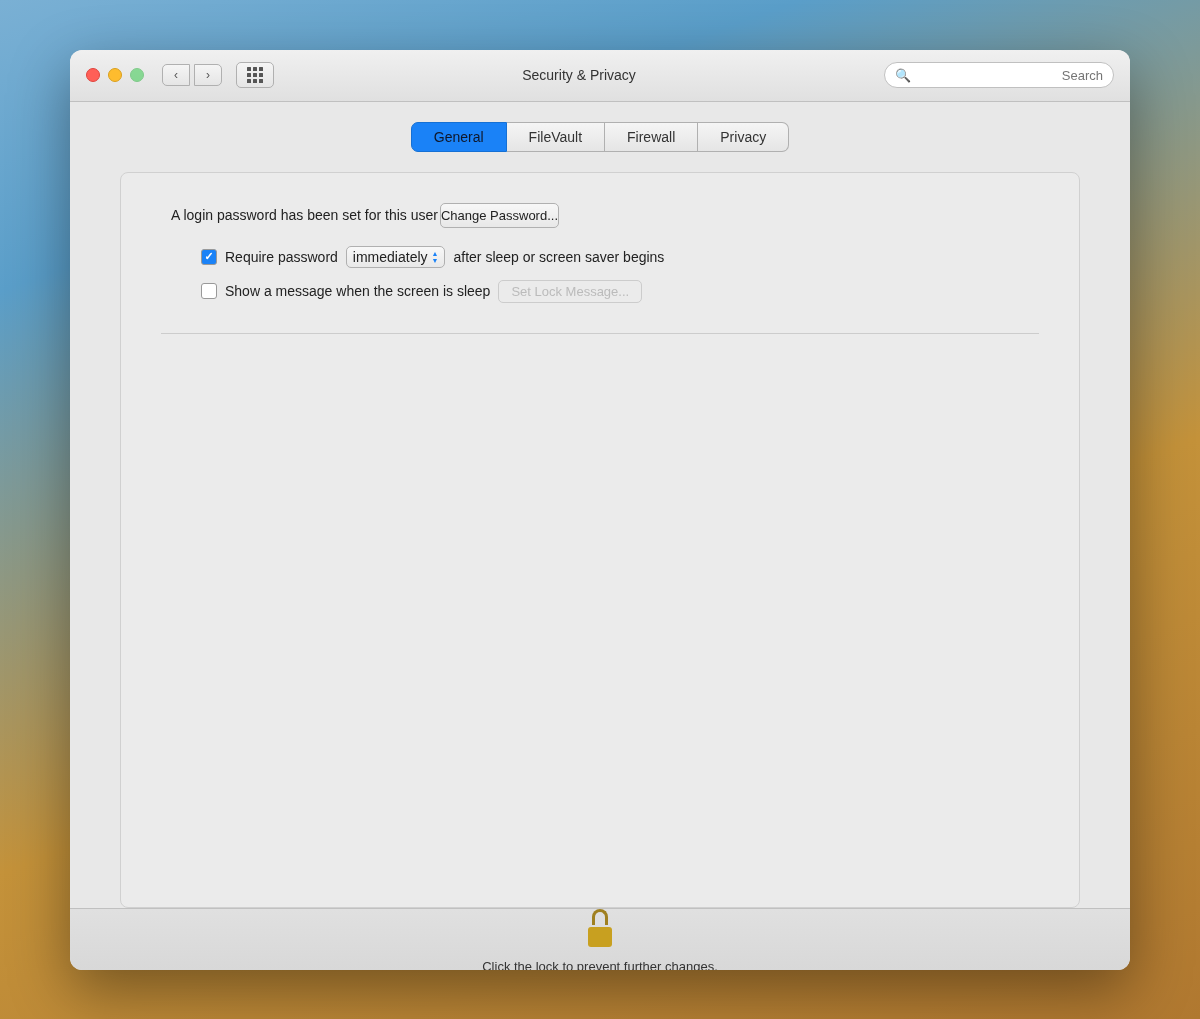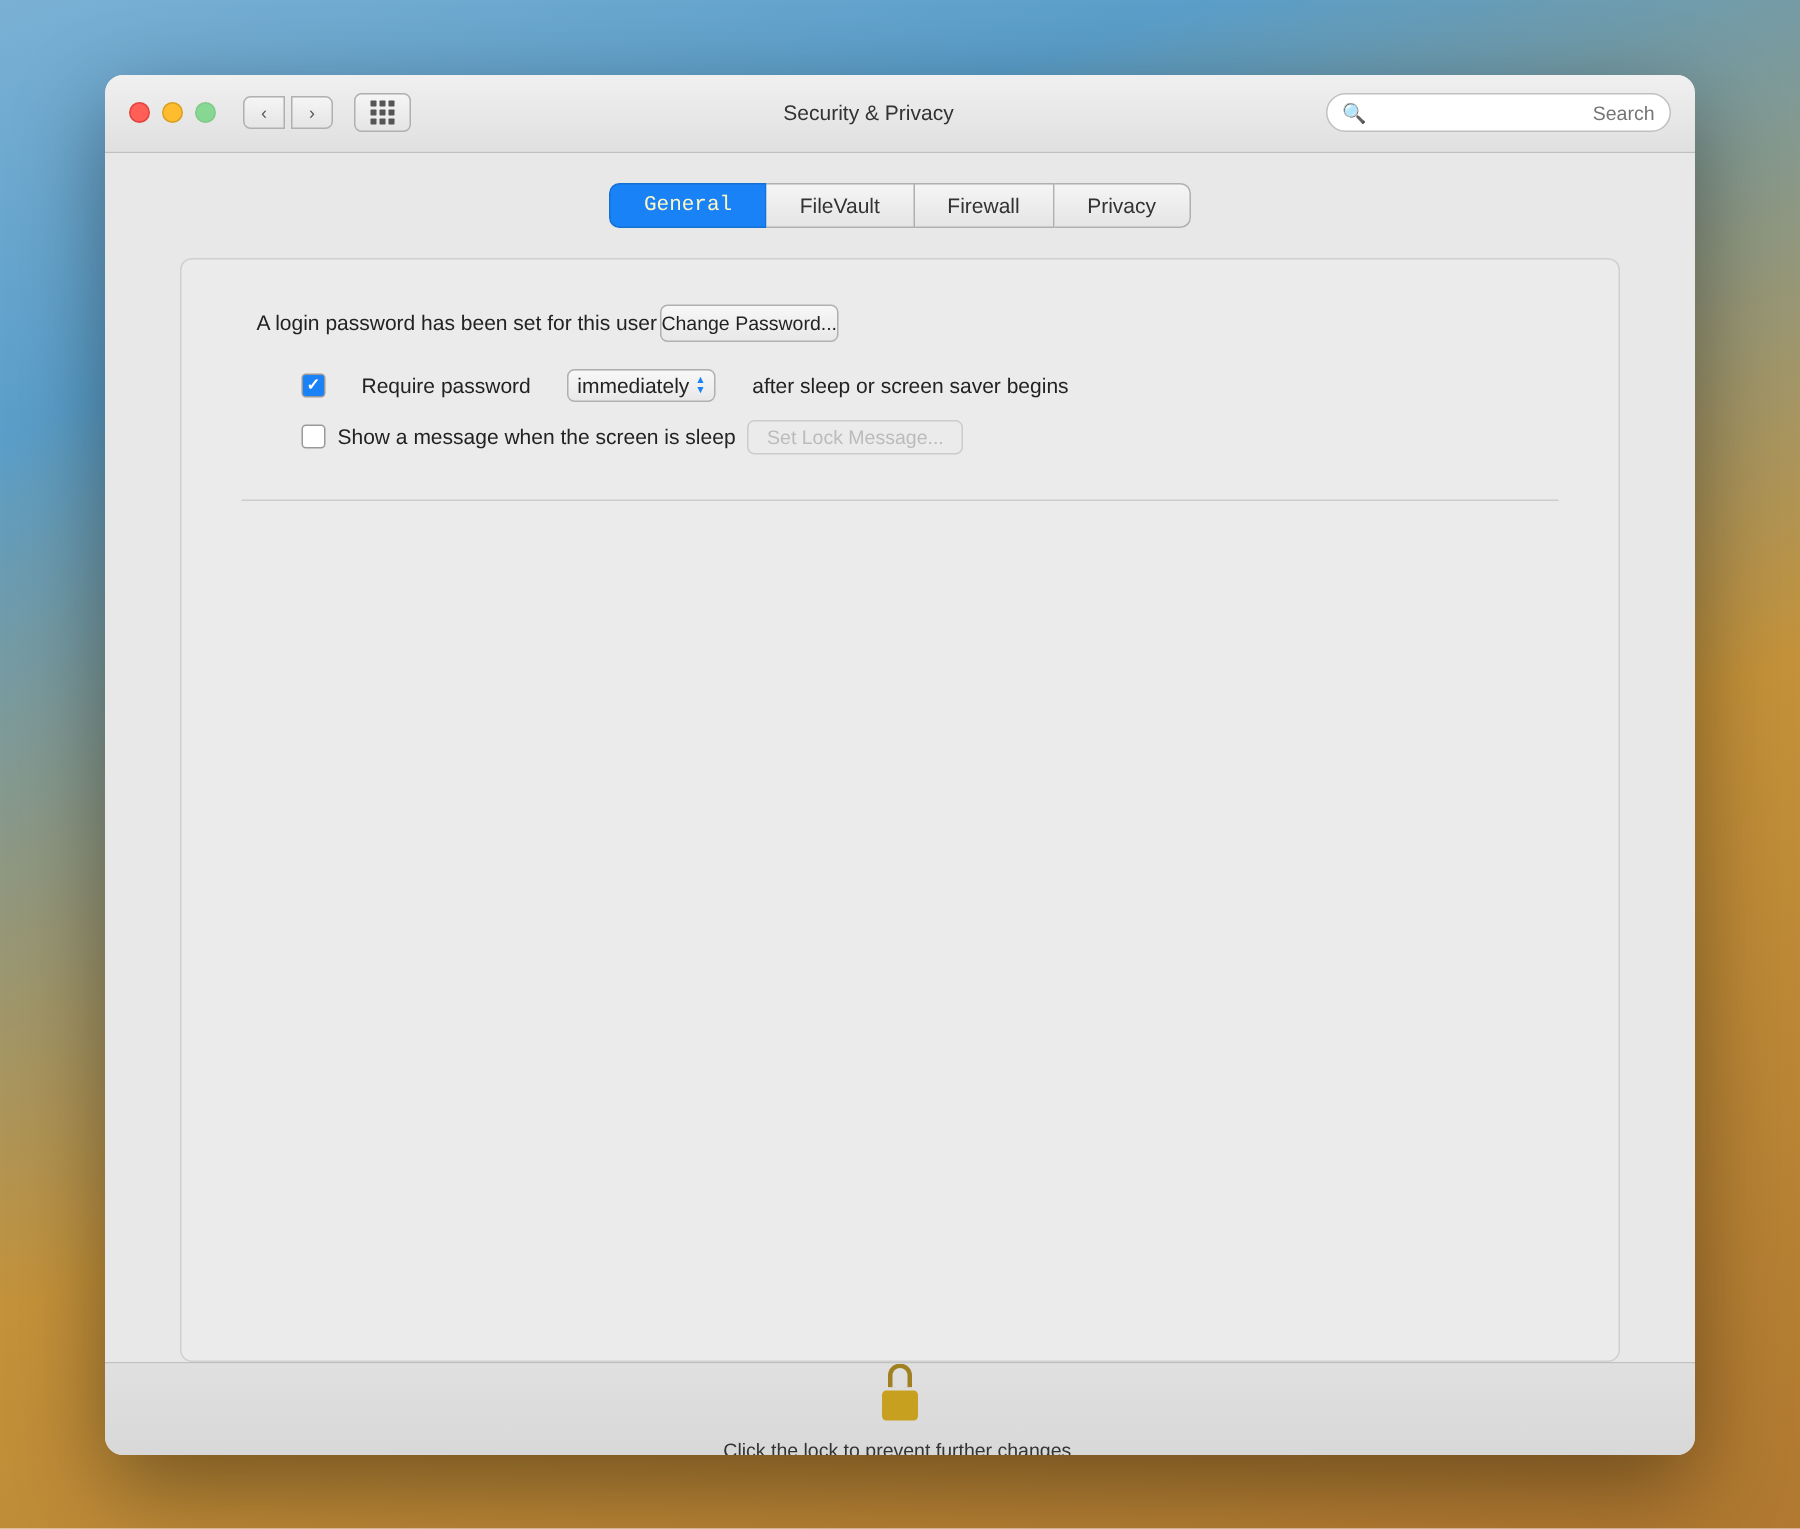--- a/index.html
+++ b/index.html
@@ -172,23 +172,22 @@
     .tab:last-child {
       border-radius: 0 7px 7px 0;
     }
 
     .tab + .tab {
       border-left: none;
     }
 
     .tab.active {
       background: #1a82f7;
-      color: #fef9c3;
+      color: #0f172a;
       border-color: #1570d4;
-      font-family: Liberation Mono, monospace;
     }
 
     
     .panel {
       width: 960px;
       background: #ebebeb;
       border-radius: 8px;
       border: 1px solid #d0d0d0;
       flex: 1;
       margin-bottom: 0;
@@ -215,21 +214,21 @@
       border: 1px solid #b0b0b0;
       border-radius: 5px;
       cursor: pointer;
       color: #222;
       text-align: right;
     }
 
     .require-row {
       display: flex;
       align-items: center;
-      gap: 24px;
+      gap: 8px;
       margin-left: 40px;
       margin-bottom: 12px;
     }
 
     .checkbox {
       width: 16px;
       height: 16px;
       border: 1px solid #999;
       border-radius: 3px;
       background: #1a82f7;

